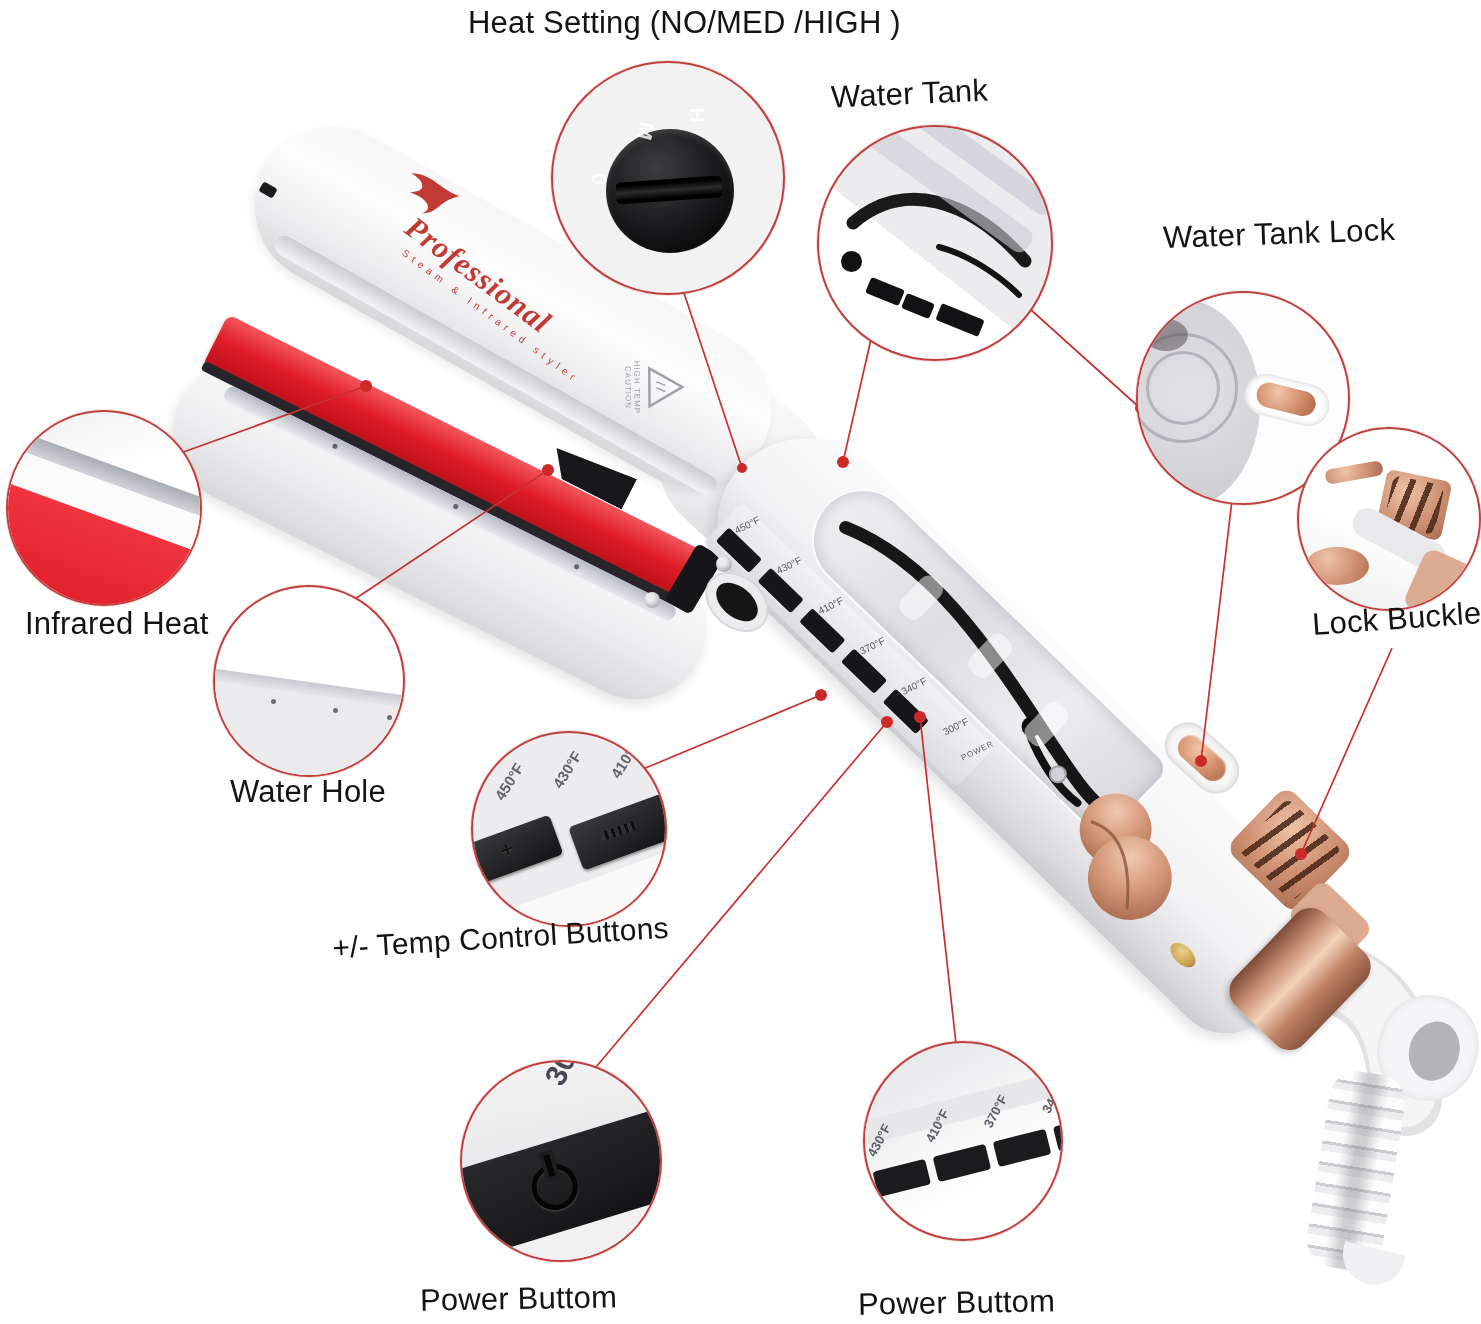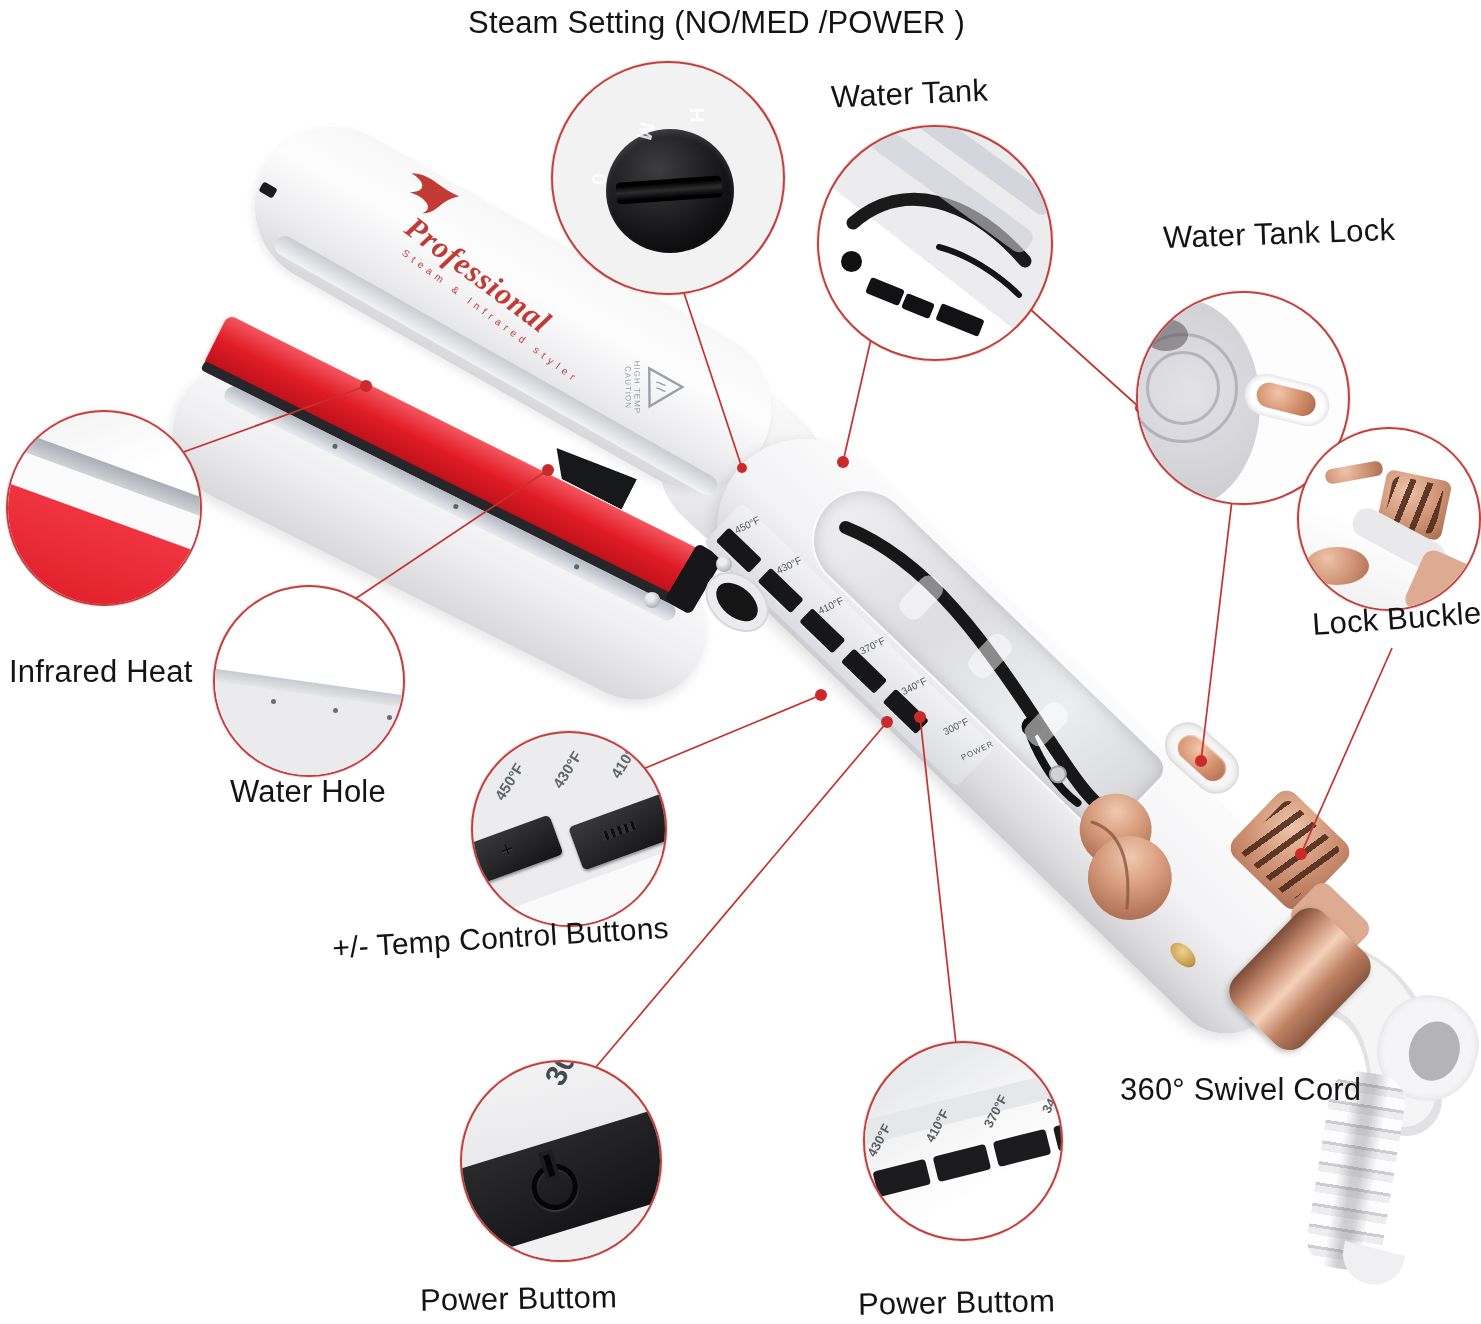--- a/index.html
+++ b/index.html
@@ -7,21 +7,21 @@
            font-family:"Liberation Sans", sans-serif; }
   #scene * { box-sizing:border-box; }
   .abs { position:absolute; }
 
   
   .label { position:absolute; font-size:31px; color:#141414; white-space:nowrap; letter-spacing:.2px; }
   .lb-steam-setting { left:468px; top:5px; }
   .lb-water-tank    { left:831px; top:76px;  transform:rotate(-2.5deg); }
   .lb-tank-lock     { left:1163px; top:216px; transform:rotate(-2deg); }
   .lb-lock-buckle   { left:1312px; top:601px; transform:rotate(-4deg); }
-  .lb-infrared      { left:9px;   top:606px;margin-top:48px; }
+  .lb-infrared      { left:25px;   top:606px; }
   .lb-steam-hole    { left:230px; top:774px; }
   .lb-temp-control  { left:332px; top:921px; transform:rotate(-3.5deg); font-size:30px; }
   .lb-power-left    { left:420px; top:1281px; transform:rotate(-1deg); }
   .lb-power-center  { left:858px; top:1285px; transform:rotate(-1deg); }
   .lb-swivel        { left:1120px; top:1072px; }
 
   
   .upper-arm { left:265px; top:88px; width:570px; height:158px; border-radius:79px;
                transform-origin:0 79px; transform:rotate(29.5deg);
                background:linear-gradient(to bottom,#f7f7f8,#fdfdfe 35%,#ececee 72%,#d8d8db);
@@ -421,24 +421,23 @@
       <span class="pc-label" style="left:168px;">370°F</span>
       <span class="pc-label" style="left:228px;">340°F</span>
       <div class="pc-btn" style="left:-22px;"></div>
       <div class="pc-btn" style="left:40px;"></div>
       <div class="pc-btn" style="left:102px;"></div>
       <div class="pc-btn" style="left:164px;"></div>
       <div class="pc-btn" style="left:226px;"></div>
     </div>
   </div>
 
-  <div class="label lb-steam-setting">Steam Setting (NO/MED /POWER )</div>
+  <div class="label lb-steam-setting">Heat Setting (NO/MED /HIGH )</div>
   <div class="label lb-water-tank">Water Tank</div>
   <div class="label lb-tank-lock">Water Tank Lock</div>
   <div class="label lb-lock-buckle">Lock Buckle</div>
   <div class="label lb-infrared">Infrared Heat</div>
   <div class="label lb-steam-hole">Water Hole</div>
   <div class="label lb-temp-control">+/- Temp Control Buttons</div>
   <div class="label lb-power-left">Power Buttom</div>
   <div class="label lb-power-center">Power Buttom</div>
-  <div class="label lb-swivel">360°  Swivel Cord</div>
 
 </div>
 
 </body></html>

